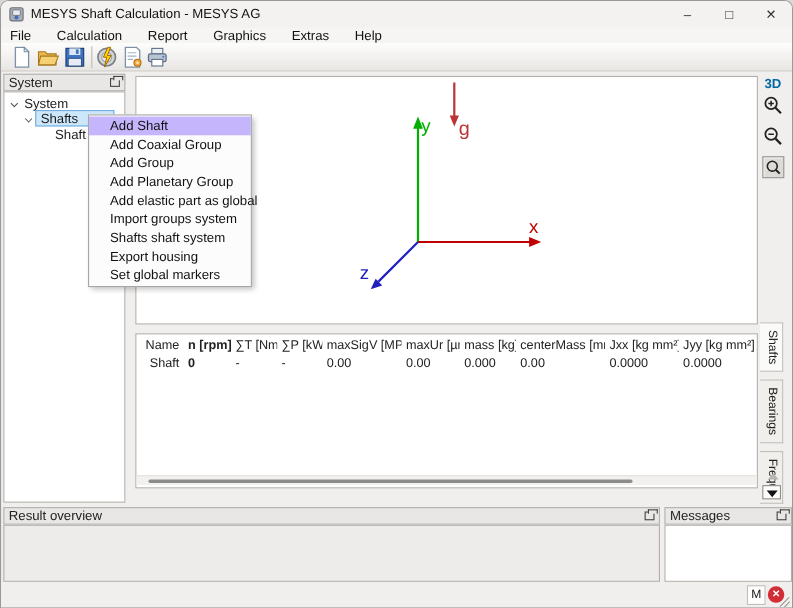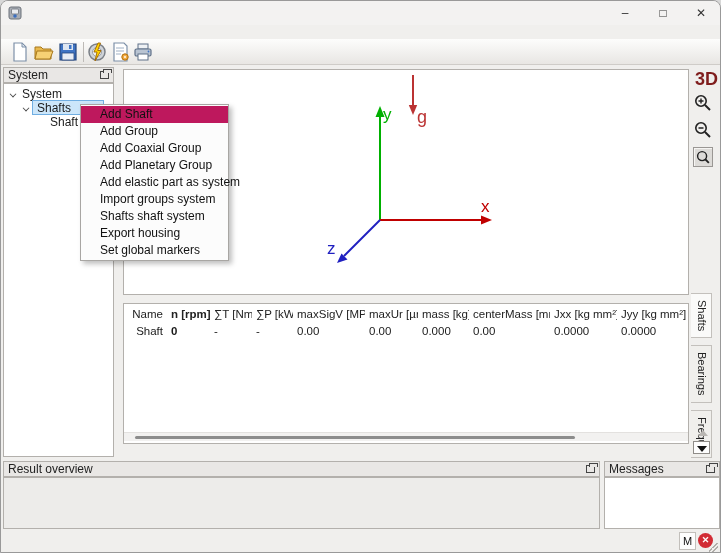--- a/index.html
+++ b/index.html
@@ -32,21 +32,21 @@
   
   .tree-body { position:absolute; left:2px; top:82px; width:111px; height:374px; background:#fff; border:1px solid #b3b0ac; font-size:12px; }
   .tree-row { position:relative; height:14px; line-height:14px; white-space:nowrap; }
   .chev { position:absolute; top:4px; width:6px; height:6px; border-right:1.4px solid #444; border-bottom:1.4px solid #444; transform:rotate(45deg) scale(.8); }
   .tree-label { position:absolute; top:0; }
   .sel-box { position:absolute; left:28px; top:-1px; width:72px; height:15px; background:#cce6fa; border:1px solid #70aee2; }
   
   .gfx { position:absolute; left:122px; top:68px; width:566px; height:226px; background:#fff; border:1px solid #b3b0ac; }
   
   .view-tools { position:absolute; left:692px; top:68px; width:26px; }
-  .label-3d { font-size:18px; font-weight:bold; color:#7f1d1d; padding-left:2px; }
+  .label-3d { font-size:12px; font-weight:bold; color:#0369a1; padding-left:2px; }
   .mag-btn { position:relative; width:20px; height:20px; margin-top:3px; }
   .mag-box { border:1px solid #9a9794; background:#dddbd8; box-shadow:inset 1px 1px 0 #f6f5f3; }
   
   .table-panel { position:absolute; left:122px; top:302px; width:566px; height:141px; background:#fff; border:1px solid #b3b0ac; overflow:hidden; }
   .trow { position:absolute; left:0; width:640px; height:17px; white-space:nowrap; font-size:11.5px; }
   .tcell { display:inline-block; vertical-align:top; padding:2px 4px 0 4px; overflow:hidden; }
   .c0{width:43px; text-align:right;} .c1{width:43px;font-weight:bold;} .c2{width:42px;} .c3{width:41px;}
   .c4{width:72px;} .c5{width:53px;} .c6{width:51px;} .c7{width:81px;}
   .c8{width:67px;} .c9{width:71px;} .c10{width:60px;}
   .hscroll { position:absolute; left:0; bottom:2px; width:564px; height:9px; background:#f2f1f0; border-top:1px solid #e3e1df; }
@@ -71,40 +71,49 @@
   .m-btn { position:absolute; left:678px; top:3px; width:17px; height:18px; background:#fdfdfd; border:1px solid #c2bfbb;
     font-size:11px; text-align:center; line-height:17px; color:#111; }
   .err-icon { position:absolute; left:697px; top:4px; width:15px; height:15px; border-radius:50%; background:#d22c35;
     color:#fff; font-size:9px; font-weight:bold; text-align:center; line-height:15px; }
   .grip { position:absolute; right:2px; bottom:2px; width:9px; height:9px;
     background:linear-gradient(135deg, transparent 40%, #b0ada9 40%, #b0ada9 50%, transparent 50%, transparent 65%, #b0ada9 65%, #b0ada9 75%, transparent 75%); }
   
   .ctx-menu { position:absolute; left:79px; top:103px; width:149px; background:#fcfcfc;
     border:1px solid #a8a6a3; box-shadow:3px 3px 5px rgba(0,0,0,.25); z-index:50; padding:1px 0; }
   .ctx-item { position:relative; height:17px; line-height:17px; font-size:12px; padding-left:19px; color:#111; white-space:nowrap; }
-  .ctx-item.hl { background:#be185d; }
+  .ctx-item.hl { background:#c4b5fd; }
   .submenu-arrow { position:absolute; right:6px; top:4.5px; width:0; height:0;
     border-top:4px solid transparent; border-bottom:4px solid transparent; border-left:5px solid #111; }
 </style>
 </head>
 <body>
 
 <div id="app">
 
   <div class="titlebar">
     <svg class="app-icon" viewBox="0 0 14 14">
       <rect x="1" y="1" width="12" height="12" rx="2" fill="#a8adb5" stroke="#6d727a"></rect>
       <rect x="3.5" y="3" width="7" height="5" rx="1" fill="#e8eaee" stroke="#6d727a" stroke-width="0.8"></rect>
       <circle cx="7" cy="10" r="1.8" fill="#3a6ebf"></circle>
     </svg>
+    <span class="title-text">MESYS Shaft Calculation - MESYS AG</span>
     <div class="win-btn btn-min">–</div>
     <div class="win-btn btn-max">□</div>
     <div class="win-btn btn-close">✕</div>
   </div>
 
+  <div class="menubar">
+    <span class="menu-item" style="padding-left:8px">File</span>
+    <span class="menu-item">Calculation</span>
+    <span class="menu-item">Report</span>
+    <span class="menu-item">Graphics</span>
+    <span class="menu-item">Extras</span>
+    <span class="menu-item">Help</span>
+  </div>
 
   <div class="toolbar">
     <svg class="tb-btn" style="left:9px" viewBox="0 0 20 20">
       <path d="M4 1 L12 1 L16 5 L16 19 L4 19 Z" fill="#fff" stroke="#7d90a8" stroke-width="1.2"></path>
       <path d="M12 1 L12 5 L16 5 Z" fill="#dfe6ef" stroke="#7d90a8" stroke-width="1"></path>
     </svg>
     <svg class="tb-btn" style="left:33px" viewBox="0 0 20 20">
       <path d="M1 5 L7 5 L9 7 L17 7 L17 17 L1 17 Z" fill="#e9b94e" stroke="#a7781c" stroke-width="1"></path>
       <path d="M3 9 L19 9 L16 17 L1 17 Z" fill="#f6d174" stroke="#a7781c" stroke-width="1"></path>
     </svg>
@@ -228,23 +237,23 @@
   <div class="msg-body"></div>
 
   <div class="statusbar">
     <div class="m-btn">M</div>
     <div class="err-icon">✕</div>
     <div class="grip"></div>
   </div>
 
   <div class="ctx-menu">
     <div class="ctx-item hl">Add Shaft</div>
+    <div class="ctx-item">Add Coaxial Group</div>
     <div class="ctx-item">Add Group</div>
-    <div class="ctx-item">Add Coaxial Group</div>
     <div class="ctx-item">Add Planetary Group</div>
-    <div class="ctx-item">Add elastic part as system</div>
+    <div class="ctx-item">Add elastic part as global</div>
     <div class="ctx-item">Import groups system</div>
     <div class="ctx-item">Shafts shaft system</div>
     <div class="ctx-item">Export housing</div>
     <div class="ctx-item">Set global markers</div>
   </div>
 
 </div>
 
 </body></html>

